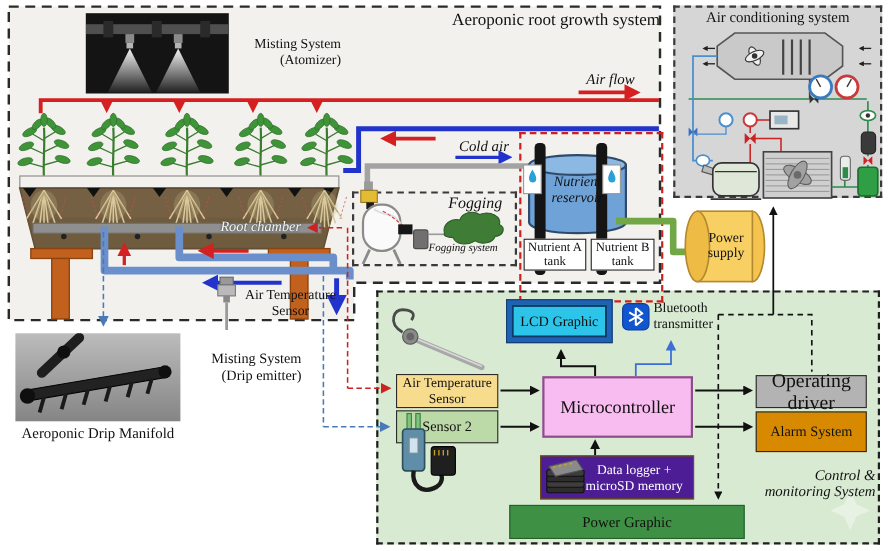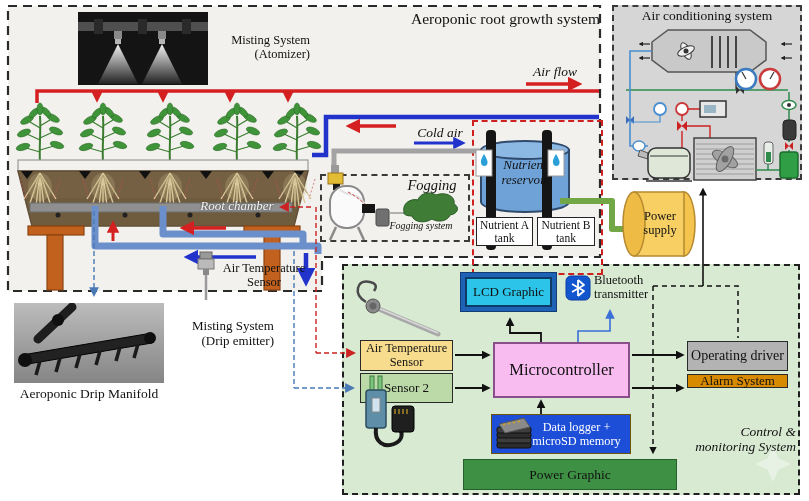--- a/index.html
+++ b/index.html
@@ -39,25 +39,25 @@
   #lcd-inner { width: 100%; height: 100%; background: #2cc4e8;
     border: 2px solid #0d3a66; display: flex; align-items: center;
     justify-content: center; font-size: 13px; }
   #ats-box { left: 360px; top: 340px; width: 93px; height: 31px;
     background: #f8dc8e; font-size: 12.3px; line-height: 1.1; }
   #s2-box { left: 360px; top: 373px; width: 93px; height: 30px;
     background: #bcd9a8; font-size: 13px; }
   #mcu-box { left: 493px; top: 342px; width: 137px; height: 56px;
     background: #f8bcf0; border: 2px solid #8a4f8a; font-size: 16.5px; }
   #dl-box { left: 491px; top: 414px; width: 140px; height: 40px;
-    background: #1d4ed8; border: 1.5px solid #6e5406; color: #fff;
+    background: #4c1d95; border: 1.5px solid #6e5406; color: #fff;
     font-size: 12.3px; line-height: 1.15; padding-left: 31px; }
   #od-box { left: 687px; top: 341px; width: 101px; height: 30px;
-    background: #b3b3b3; font-size: 14px; }
-  #al-box { left: 687px; top: 374px; width: 101px; height: 14px;
+    background: #b3b3b3; font-size: 18px; }
+  #al-box { left: 687px; top: 374px; width: 101px; height: 37px;
     background: #d78a00; font-size: 13px; }
   #ps-box { left: 463px; top: 459px; width: 214px; height: 31px;
     background: #3e9144; border: 1.5px solid #25602b; font-size: 13.5px; }
   .tank-box { position: absolute; top: 217px; height: 29px; background: #fff;
     border: 1.6px solid #222; font-size: 11.5px; line-height: 1.1;
     display: flex; flex-direction: column; align-items: center; justify-content: center; }
   #tank-a { left: 476px; width: 57px; }
   #tank-b { left: 537px; width: 58px; }
 </style>
 </head>

